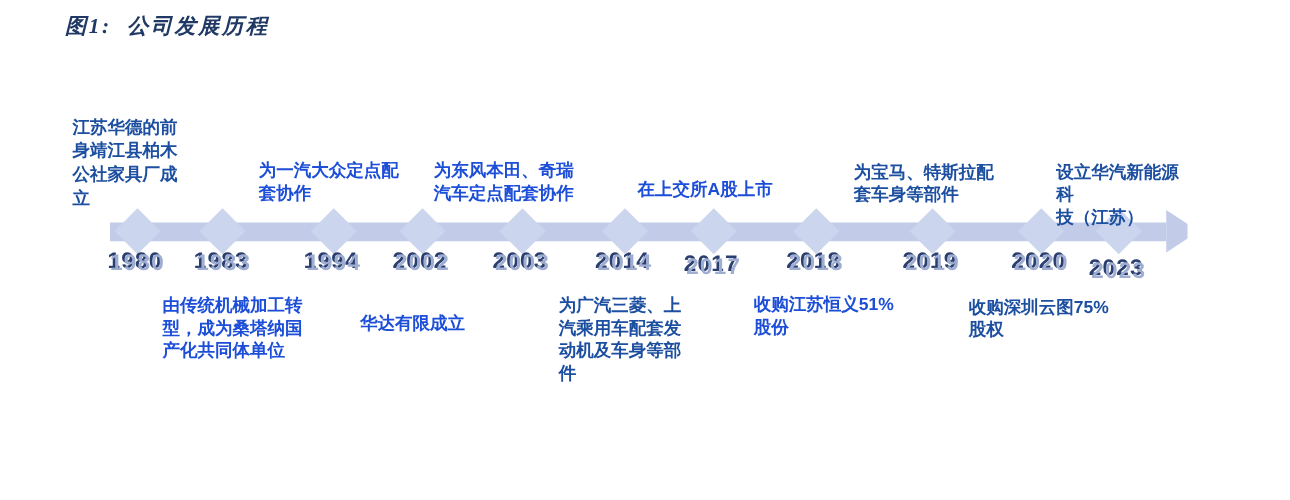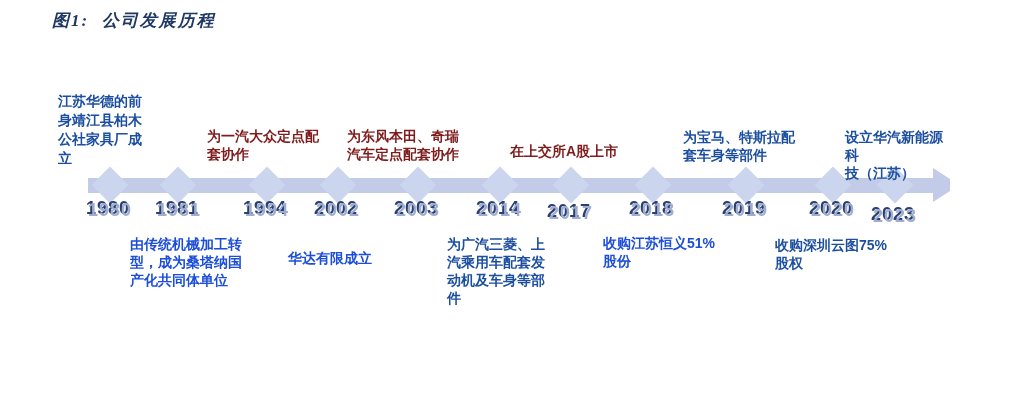--- a/index.html
+++ b/index.html
@@ -31,21 +31,21 @@
     font-size:18px;font-weight:bold;letter-spacing:1px;
     color:#9fadd0;text-shadow:-2px -2px 0 #2a3f6f;
     white-space:nowrap;
     text-align:center;
   }
   .event{
     position:absolute;font-size:14px;font-weight:bold;line-height:18px;
     white-space:pre-line;
   }
   .event.tall{line-height:19px;}
-  .navy{color:#7f1d1d;}
+  .navy{color:#1d4ed8;}
   .blue{color:#1d4fa0;}
   .slate{color:#1d4ed8;}
 </style>
 </head>
 <body>
 
 <div class="canvas">
 
   <div class="fig-title">图1:  公司发展历程</div>
 
@@ -58,21 +58,21 @@
   <div class="diamond" style="left:325px"></div>
   <div class="diamond" style="left:405px"></div>
   <div class="diamond" style="left:487px"></div>
   <div class="diamond" style="left:558px"></div>
   <div class="diamond" style="left:640px"></div>
   <div class="diamond" style="left:733px"></div>
   <div class="diamond" style="left:820px"></div>
   <div class="diamond" style="left:882px"></div>
 
   <div class="year" style="left:110px">1980</div>
-  <div class="year" style="left:179px">1981</div>
+  <div class="year" style="left:179px">1983</div>
   <div class="year" style="left:267px">1994</div>
   <div class="year" style="left:338px">2002</div>
   <div class="year" style="left:418px">2003</div>
   <div class="year" style="left:500px">2014</div>
   <div class="year" style="left:571px;top:203px">2017</div>
   <div class="year" style="left:653px">2018</div>
   <div class="year" style="left:746px">2019</div>
   <div class="year" style="left:833px">2020</div>
   <div class="year" style="left:895px;top:206px">2023</div>
 

